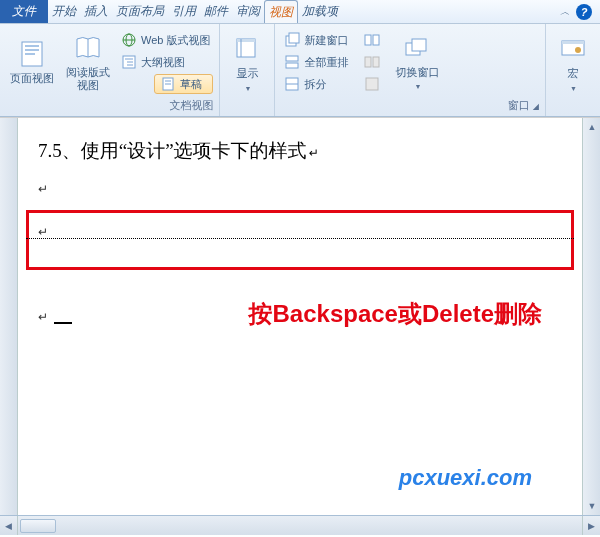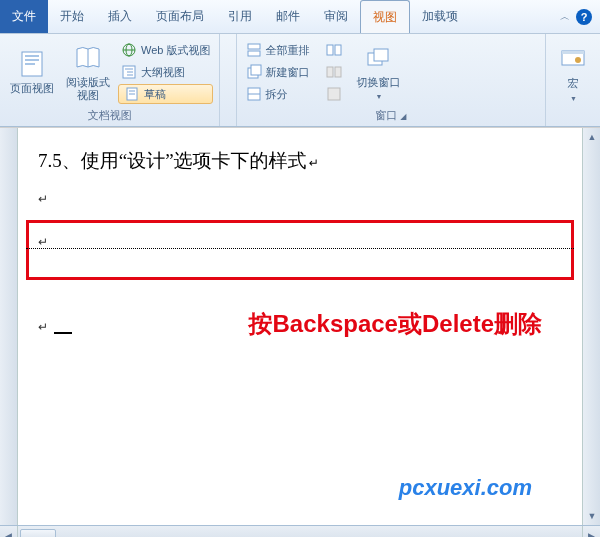--- a/index.html
+++ b/index.html
@@ -1,38 +1,38 @@
 <!DOCTYPE html>
 <html><head>
   <meta charset="utf-8">
   <style>
     * { margin: 0; padding: 0; box-sizing: border-box; }
     body { font-family: "Microsoft YaHei", SimSun, sans-serif; font-size: 12px; background: #fff; width: 600px; height: 537px; overflow: hidden; position: relative; }
     
-    .menubar { display: flex; align-items: center; height: 34px; background: linear-gradient(#f7fbff, #e4eefa); border-bottom: 1px solid #b6c8db; }
+    .menubar { display: flex; align-items: center; height: 24px; background: linear-gradient(#f7fbff, #e4eefa); border-bottom: 1px solid #b6c8db; font-style: italic; }
     .menu-file { background: #2a63b0; color: #fff; padding: 3px 12px; height: 100%; display: flex; align-items: center; font-size: 12px; }
-    .menu-tab { padding: 3px 12px; color: #3b5d82; cursor: pointer; height: 100%; display: flex; align-items: center; }
+    .menu-tab { padding: 3px 4px; color: #3b5d82; cursor: pointer; height: 100%; display: flex; align-items: center; }
     .menu-tab.active { background: #f4f7fb; border: 1px solid #8ba8c8; border-bottom: none; border-radius: 3px 3px 0 0; color: #d66a1e; }
     .menu-right { margin-left: auto; display: flex; align-items: center; gap: 6px; padding-right: 8px; }
     .chevron-up { color: #3b5d82; font-size: 10px; }
     .help-icon { width: 16px; height: 16px; background: #0a5fc2; color: #fff; border-radius: 50%; display: flex; align-items: center; justify-content: center; font-size: 11px; font-weight: bold; }
     
     .ribbon { display: flex; height: 93px; background: linear-gradient(#eff5fb, #dfe9f5); border-bottom: 1px solid #a8bfd6; }
     .ribbon-group { border-right: 1px solid #c2d2e3; padding: 4px 6px 0; display: flex; flex-direction: column; }
     .ribbon-group-body { display: flex; flex: 1; gap: 4px; }
-    .ribbon-group-label { text-align: center; color: #5a7293; font-size: 11px; padding: 2px 0 3px; }
+    .ribbon-group-label { text-align: right; color: #5a7293; font-size: 11px; padding: 2px 0 3px; }
     
     .big-btn { display: flex; flex-direction: column; align-items: center; justify-content: center; padding: 2px 4px; color: #3b5d82; cursor: pointer; min-width: 42px; gap: 2px; }
     .big-btn-icon { width: 32px; height: 32px; display: flex; align-items: center; justify-content: center; }
     .big-btn-label { font-size: 11px; text-align: center; line-height: 1.2; }
     
     .small-item { display: flex; align-items: center; gap: 4px; padding: 2px 3px; color: #3b5d82; font-size: 11px; cursor: pointer; white-space: nowrap; }
     .small-icon { width: 16px; height: 16px; display: flex; align-items: center; justify-content: center; }
     
-    .draft-btn { border: 1px solid #e8b86a; background: linear-gradient(#fff3d9, #ffe3a8); border-radius: 3px; padding: 1px 5px; }
+    .draft-btn { border: 1px solid #e8b86a; background: linear-gradient(#fff3d9, #ffe3a8); border-radius: 3px; padding: 1px 5px; margin-left: 36px; }
     
     .col-stack { display: flex; flex-direction: column; gap: 2px; }
     
     .doc-area { position: relative; height: 398px; background: #fff; border-top: 1px solid #d0d0d0; }
     .ruler-v { position: absolute; left: 0; top: 0; width: 18px; height: 100%; background: linear-gradient(90deg, #e8eef5, #d5dfea); border-right: 1px solid #bcc; }
     .doc-content { margin-left: 18px; margin-right: 18px; padding: 20px 20px; height: 100%; position: relative; }
     .heading-text { font-family: SimSun, serif; font-size: 19px; color: #000; }
     .para-mark { font-family: SimSun, serif; font-size: 12px; color: #333; margin-top: 18px; }
     .red-box { position: absolute; left: 8px; right: 8px; top: 92px; height: 60px; border: 3px solid #e30613; }
     .dotted-line { position: absolute; left: 8px; right: 8px; top: 120px; border-top: 1px dotted #000; }
@@ -125,44 +125,56 @@
               </svg>
             </span>
           <span>草稿</span>
         </div>
       </div>
     </div>
     <div class="ribbon-group-label">文档视图</div>
   </div>
 
   <div class="ribbon-group">
+    <div class="ribbon-group-body">
+      <div class="big-btn">
+        <div class="big-btn-icon">
+            <svg width="26" height="26">
+              <rect x="3" y="3" width="18" height="18" fill="#fff" stroke="#7aa3d4"></rect>
+              <rect x="3" y="3" width="18" height="3" fill="#cde"></rect>
+              <line x1="7" y1="3" x2="7" y2="21" stroke="#7aa3d4"></line>
+            </svg>
+          </div>
+        <div class="big-btn-label"><span>显示</span><br><span class="dd-arrow">▼</span></div>
+      </div>
+    </div>
     <div class="ribbon-group-label">&nbsp;</div>
   </div>
 
 
   <div class="ribbon-group" style="flex:1">
     <div class="ribbon-group-body">
       <div class="col-stack" style="justify-content:flex-start;padding-top:2px">
+        <div class="small-item">
+            <span class="small-icon">
+              <svg width="16" height="16">
+                <rect x="2" y="4" width="10" height="10" fill="#fff" stroke="#7aa3d4"></rect>
+                <rect x="5" y="1" width="10" height="10" fill="#fff" stroke="#7aa3d4"></rect>
+              </svg>
+            </span>
+            <span>新建窗口</span>
+          </div>
         <div class="small-item">
             <span class="small-icon">
               <svg width="16" height="16">
                 <rect x="2" y="2" width="12" height="5" fill="#fff" stroke="#7aa3d4"></rect>
                 <rect x="2" y="9" width="12" height="5" fill="#fff" stroke="#7aa3d4"></rect>
               </svg>
             </span>
             <span>全部重排</span>
-          </div>
-        <div class="small-item">
-            <span class="small-icon">
-              <svg width="16" height="16">
-                <rect x="2" y="4" width="10" height="10" fill="#fff" stroke="#7aa3d4"></rect>
-                <rect x="5" y="1" width="10" height="10" fill="#fff" stroke="#7aa3d4"></rect>
-              </svg>
-            </span>
-            <span>新建窗口</span>
           </div>
         <div class="small-item">
             <span class="small-icon">
               <svg width="16" height="16">
                 <rect x="2" y="2" width="12" height="12" fill="#fff" stroke="#7aa3d4"></rect>
                 <line x1="2" y1="8" x2="14" y2="8" stroke="#7aa3d4"></line>
               </svg>
             </span>
             <span>拆分</span>
           </div>

